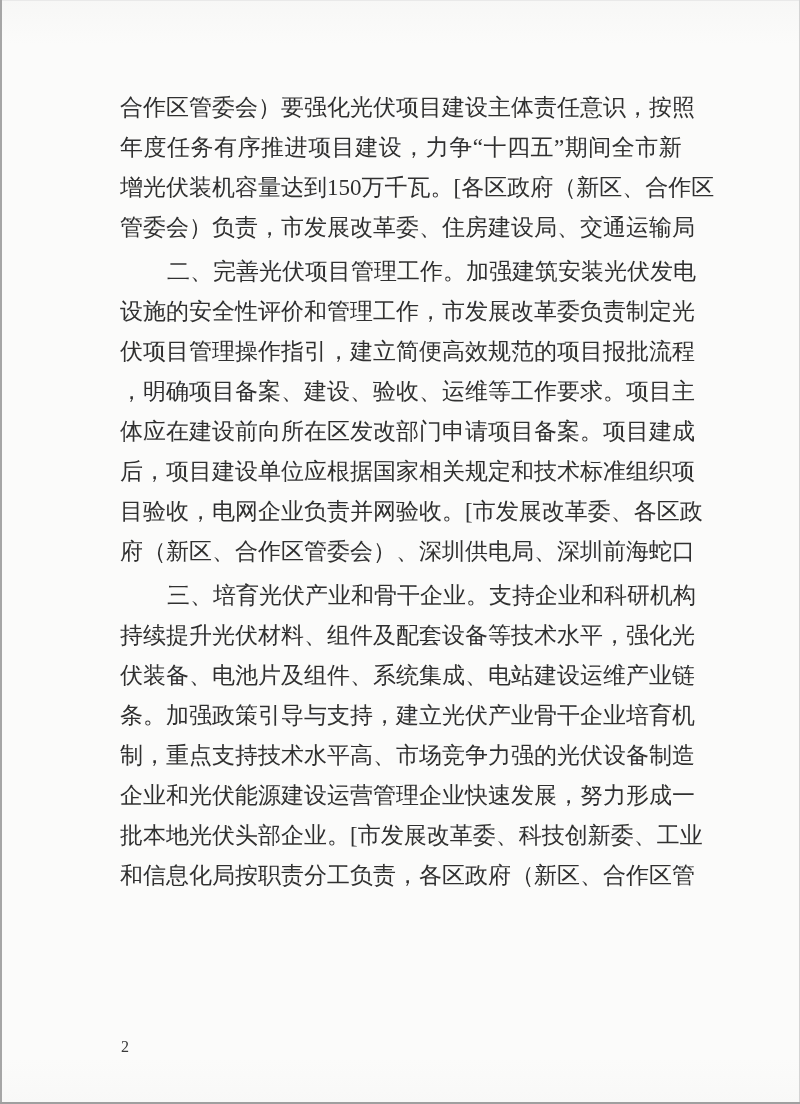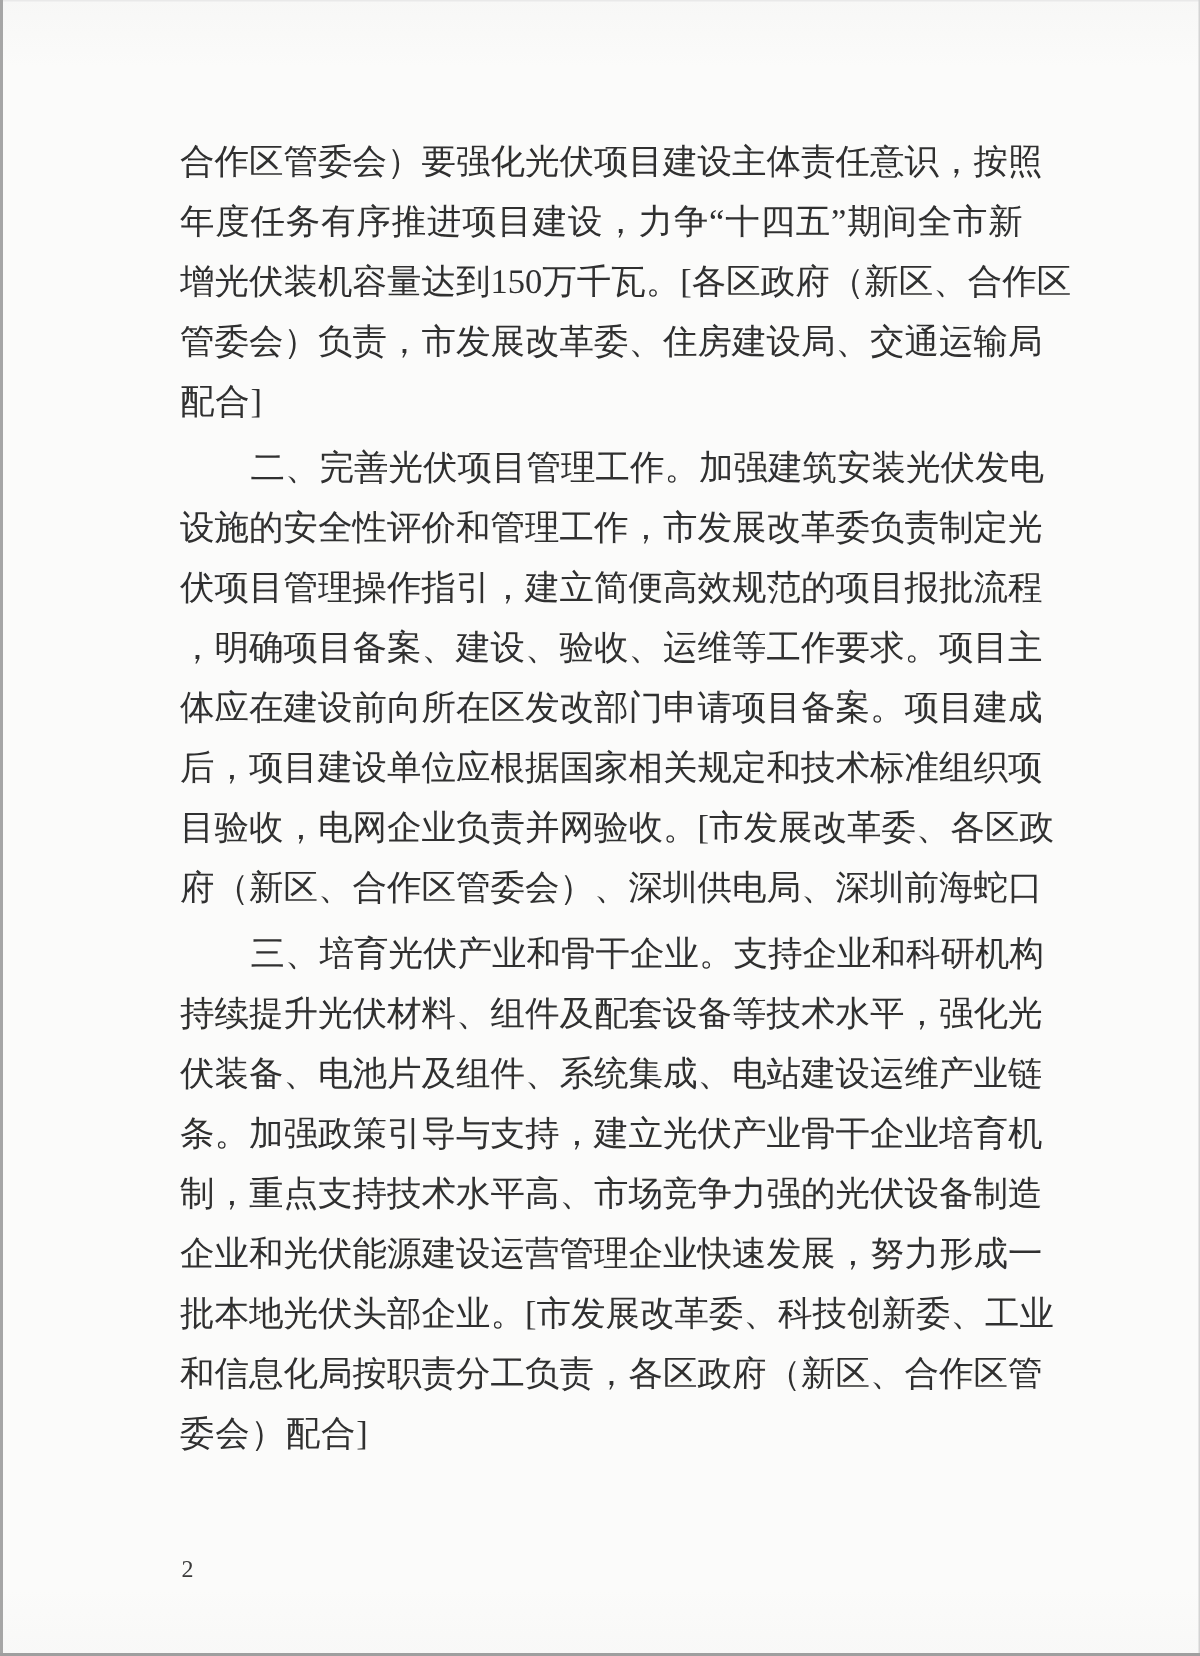--- a/index.html
+++ b/index.html
@@ -171,21 +171,20 @@
           <span>建</span>
           <span>设</span>
           <span>局</span>
           <span>、</span>
           <span>交</span>
           <span>通</span>
           <span>运</span>
           <span>输</span>
           <span>局</span>
         </div>
-        <div class="line">配合]</div>
       </div>
       <div class="paragraph">
         <div class="line just indent">
           <span>二</span>
           <span>、</span>
           <span>完</span>
           <span>善</span>
           <span>光</span>
           <span>伏</span>
           <span>项</span>
@@ -606,18 +605,17 @@
           <span>府</span>
           <span>（</span>
           <span>新</span>
           <span>区</span>
           <span>、</span>
           <span>合</span>
           <span>作</span>
           <span>区</span>
           <span>管</span>
         </div>
-        <div class="line">委会）配合]</div>
       </div>
     </div>
 
   <div class="page-number">2</div>
 </div>
 
 </body></html>

